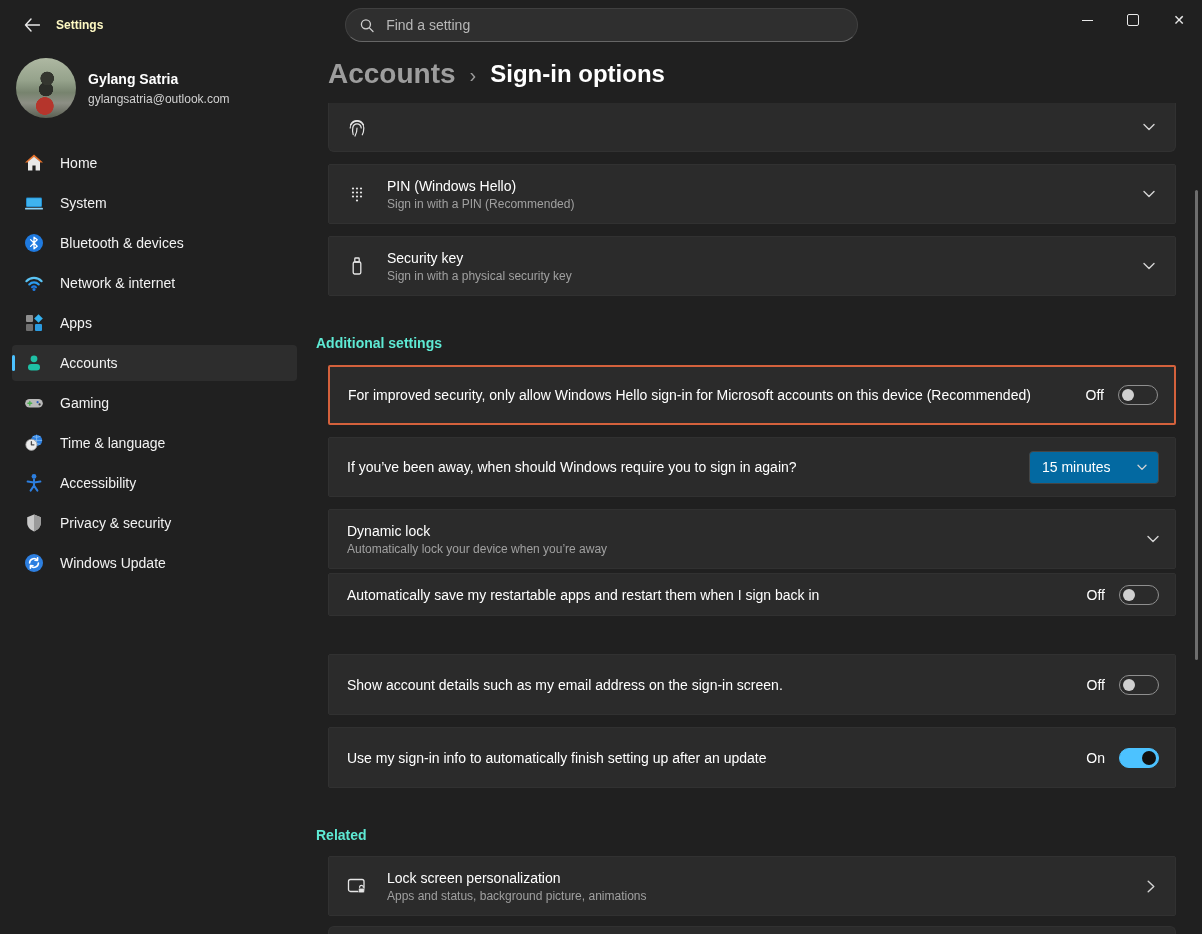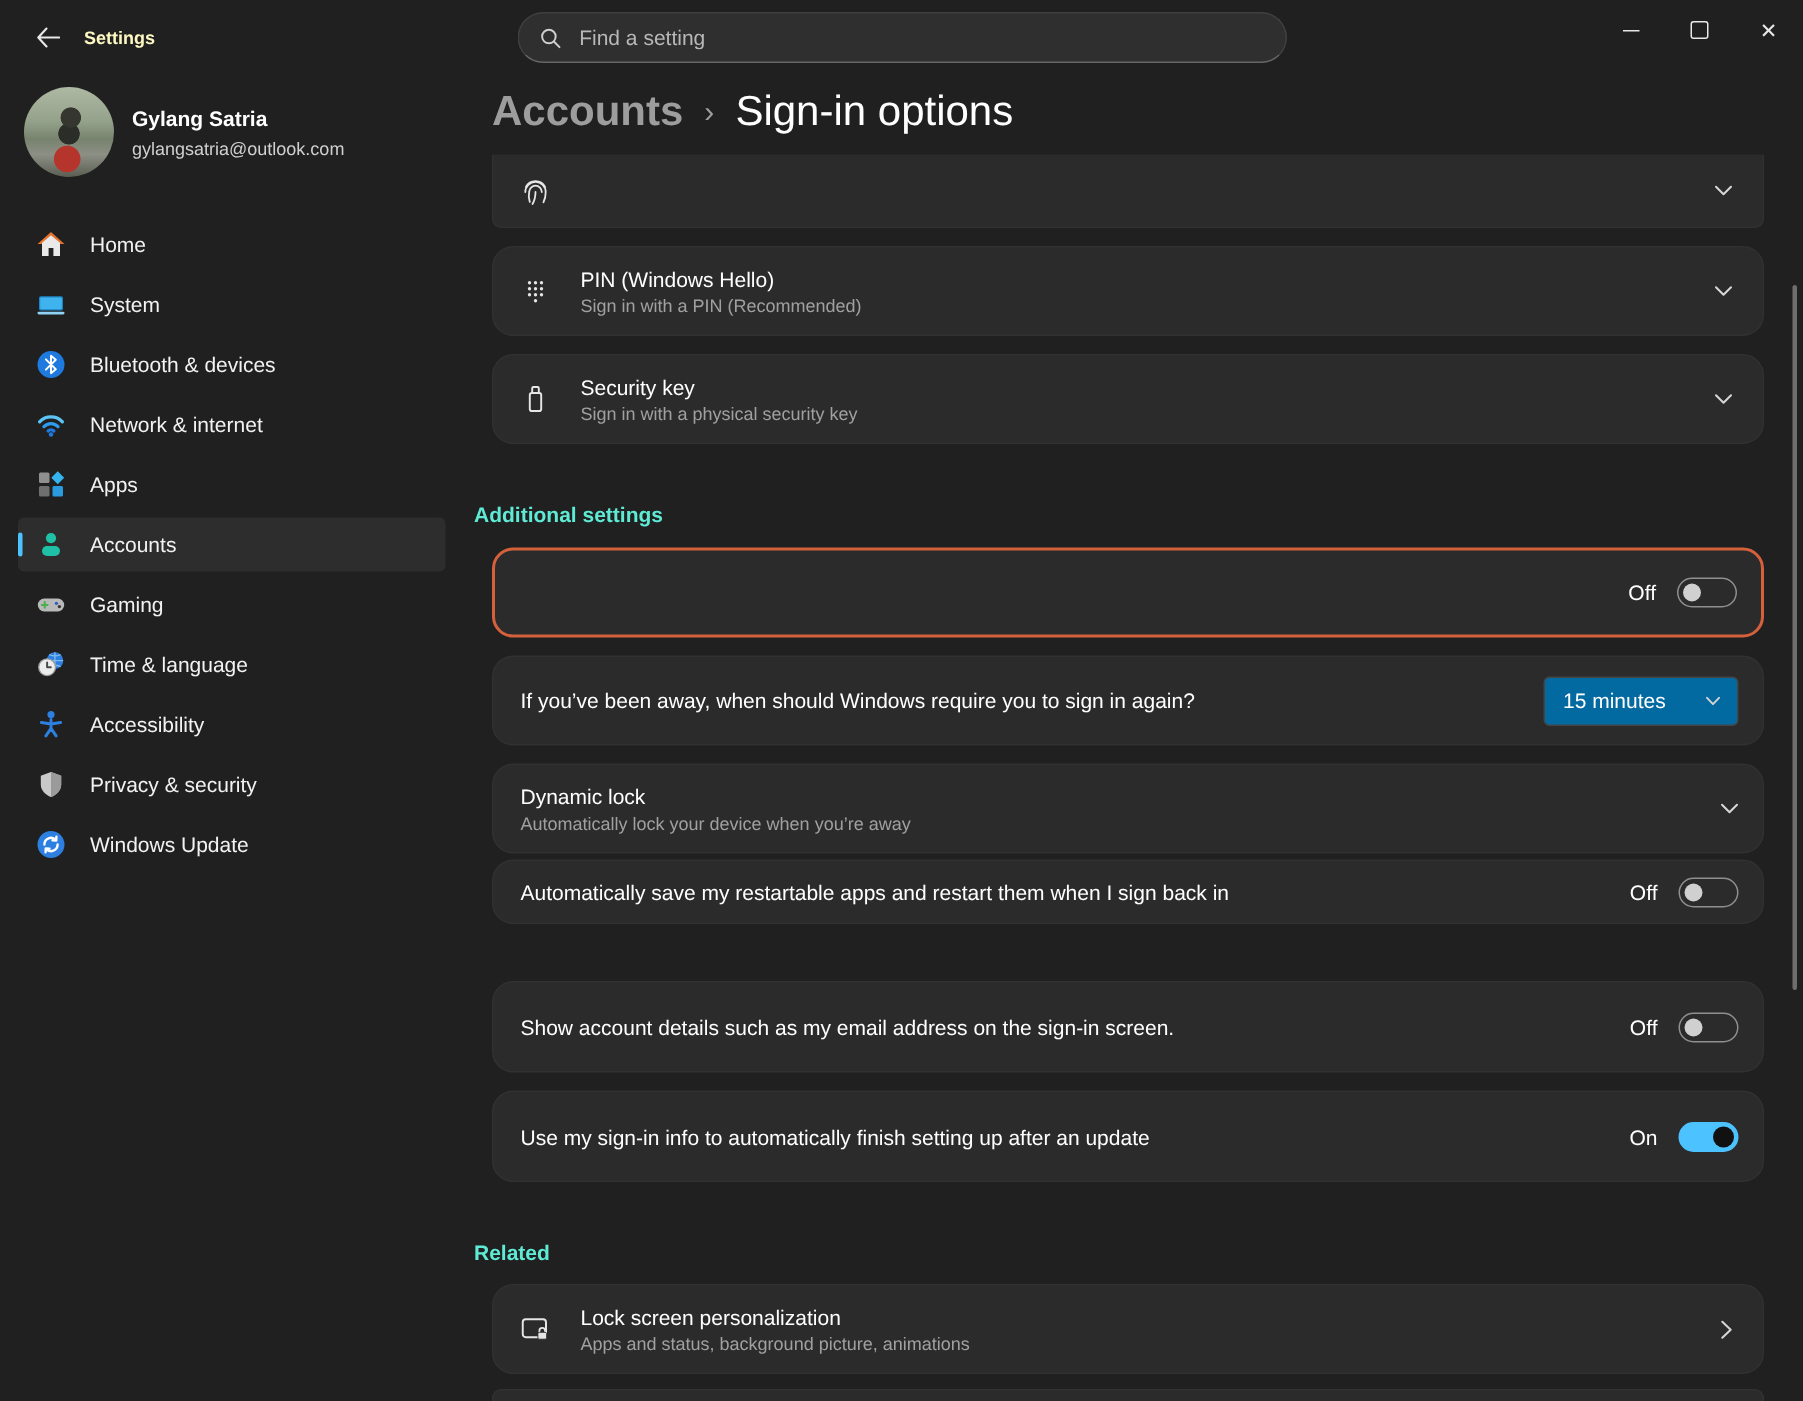--- a/index.html
+++ b/index.html
@@ -42,23 +42,23 @@
   .nav{position:absolute;left:12px;top:145px;width:285px}
   .nav-item{height:36px;display:flex;align-items:center;gap:16px;padding-left:12px;border-radius:4px;margin-bottom:4px;position:relative;cursor:default}
   .nav-item .ic{width:20px;height:20px;display:flex;align-items:center;justify-content:center;flex:0 0 20px}
   .nav-item .lbl{font-size:14px;color:#f2f2f2;white-space:nowrap}
   .nav-item.selected{background:#2d2d2d}
   .nav-item.selected::before{content:"";position:absolute;left:0;top:10px;width:3px;height:16px;border-radius:2px;background:#4CC2FF}
   
   .breadcrumb{position:absolute;left:328px;top:58px;display:flex;align-items:center;gap:14px}
   .bc-parent{font-size:28px;font-weight:600;color:#9d9d9d}
   .bc-sep{font-size:20px;color:#9d9d9d;padding-top:3px}
-  .bc-title{font-size:28px;font-weight:400;color:#ffffff}
-  
-  .card{position:absolute;left:328px;width:848px;box-sizing:border-box;background:#2b2b2b;border:1px solid #313131;border-radius:14px}
+  .bc-title{font-size:24px;font-weight:700;color:#ffffff}
+  
+  .card{position:absolute;left:328px;width:848px;box-sizing:border-box;background:#2b2b2b;border:1px solid #313131;border-radius:2px}
   .card.cut-top{border-top:none;border-radius:0 0 6px 6px}
   .expander,.setting-row{display:flex;align-items:center;height:100%;padding:0 20px 0 16px;box-sizing:border-box}
   .setting-row{padding:0 16px 0 18px}
   .row-icon{width:24px;display:flex;justify-content:center;margin-right:18px;flex:0 0 24px}
   .row-text{display:flex;flex-direction:column;gap:3px}
   .row-title{font-size:14px;color:#ffffff}
   .row-sub{font-size:12px;color:#a0a0a0}
   .row-label{font-size:14px;color:#ffffff}
   .right{margin-left:auto;display:flex;align-items:center;gap:14px}
   .state-lbl{font-size:14px;color:#ffffff}
@@ -304,20 +304,21 @@
           <path d="M1 1.5 L6 6.5 L11 1.5" stroke="#d4d4d4" stroke-width="1.4" stroke-linecap="round" stroke-linejoin="round"></path>
         </svg>
     </span>
   </div>
 </div>
 
 <div class="section-h" style="top:335px">Additional settings</div>
 
 <div class="card hl" style="top:365px;height:60px">
   <div class="setting-row">
+    <span class="row-label">For improved security, only allow Windows Hello sign-in for Microsoft accounts on this device (Recommended)</span>
     <span class="right">
       <span class="state-lbl">Off</span>
       <span class="toggle off"></span>
     </span>
   </div>
 </div>
 
 <div class="card" style="top:437px;height:60px">
   <div class="setting-row">
     <span class="row-label">If you’ve been away, when should Windows require you to sign in again?</span>

